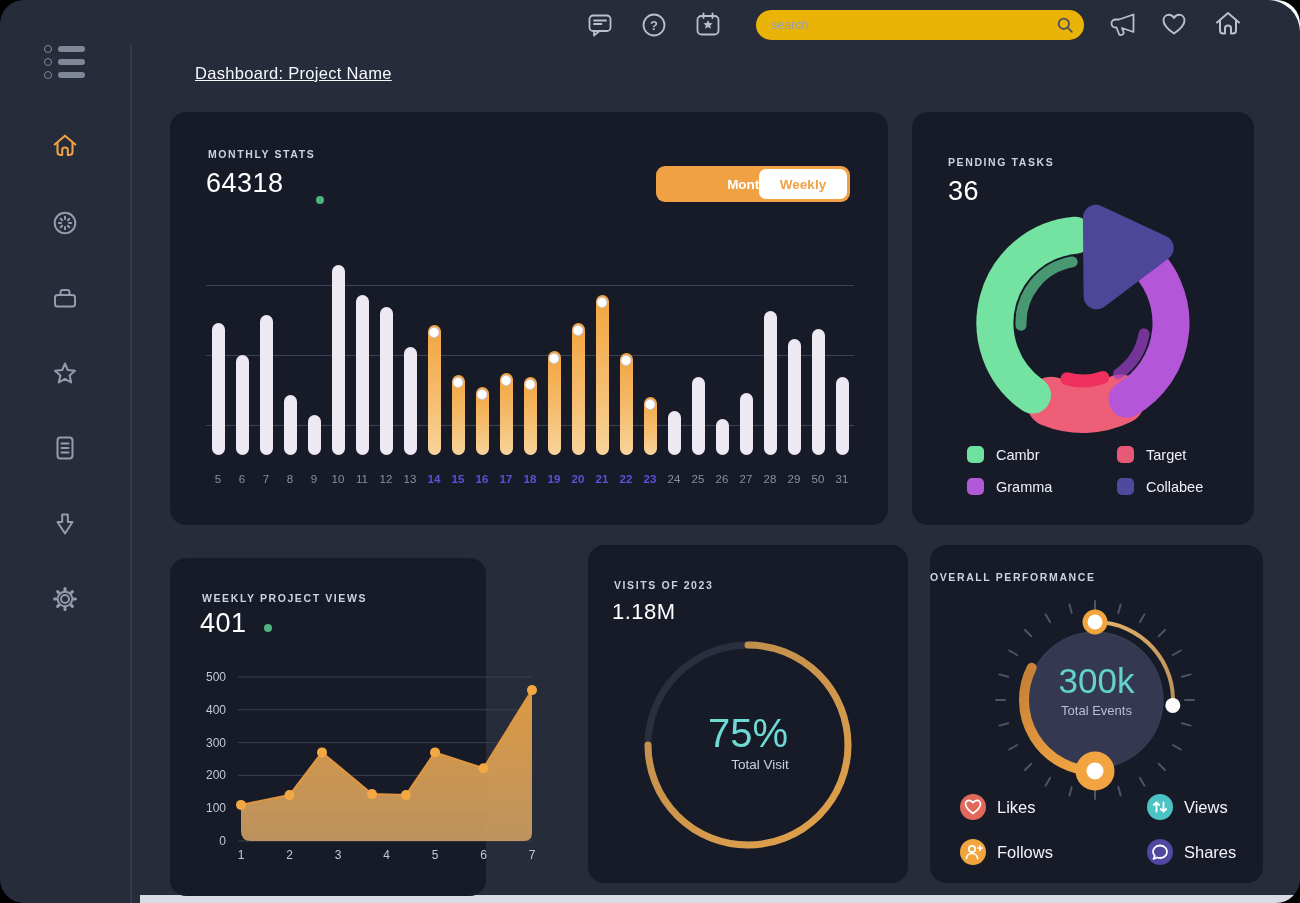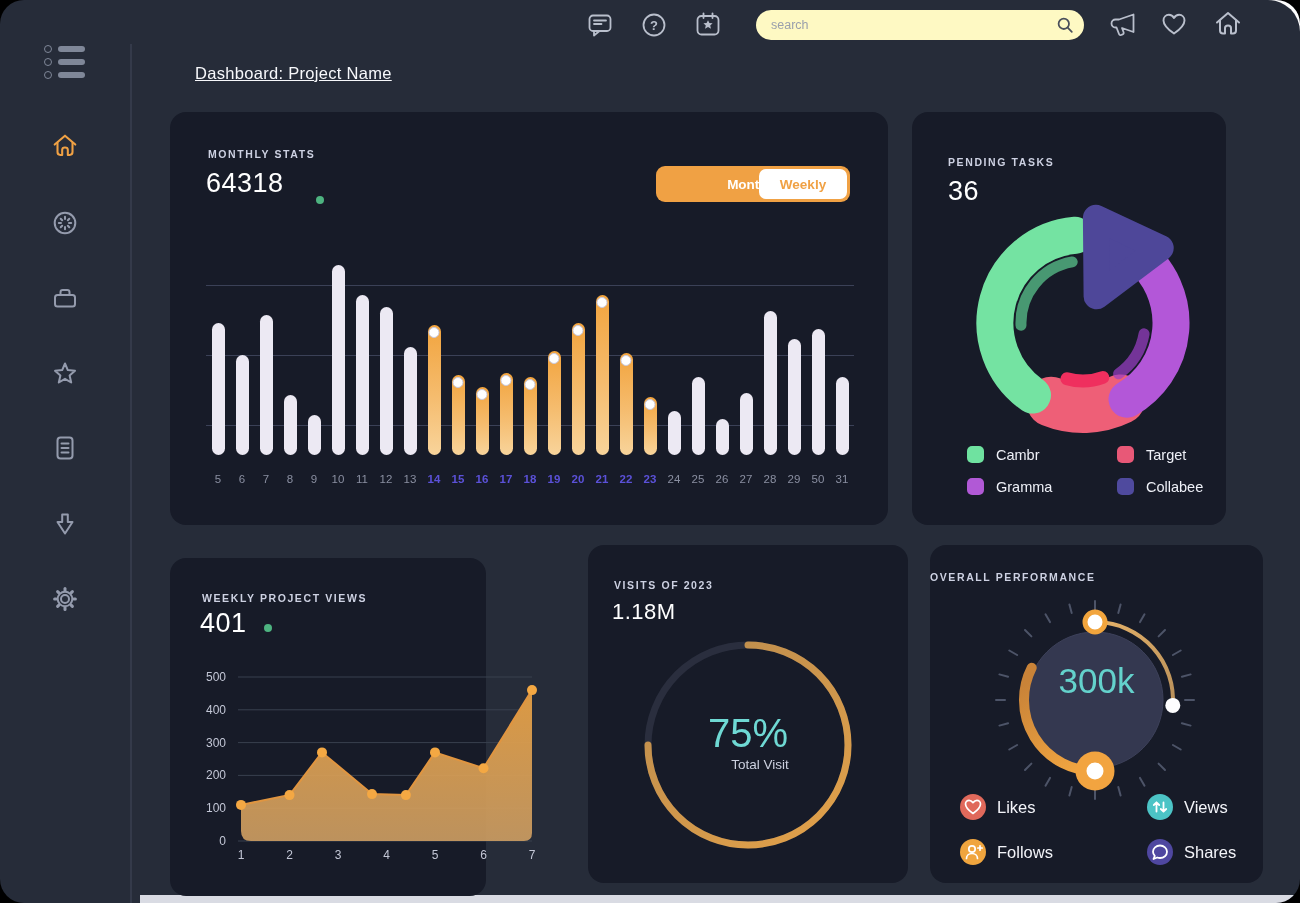--- a/index.html
+++ b/index.html
@@ -12,30 +12,30 @@
   .divider { position:absolute; left:130px; top:44px; bottom:0; width:2px; background:#343a4a; }
 
   
   .hamburger { position:absolute; left:44px; top:45px; display:flex; flex-direction:column; gap:5px; cursor:pointer; }
   .hrow { display:flex; align-items:center; gap:6px; }
   .hrow .ring { width:8px; height:8px; border:1.7px solid #7f8798; border-radius:50%; }
   .hrow .bbar { width:27px; height:6px; background:#7f8798; border-radius:3px; }
   .tico { position:absolute; color:#b9bfcc; cursor:pointer; }
   .sico { position:absolute; left:50px; width:30px; height:30px; color:#949bad; cursor:pointer; }
   .sico.active { color:#f0a144; }
-  .search { position:absolute; left:756px; top:10px; width:328px; height:30px; background:#fef9c3; border-radius:15px; }
+  .search { position:absolute; left:756px; top:10px; width:328px; height:30px; background:#eab308; border-radius:15px; }
   .search input { position:absolute; inset:0; border:0; outline:0; background:transparent; padding:0 36px 0 15px; font-size:12.5px; color:#555a66; font-family:inherit; }
   .search input::placeholder { color:#9aa0ac; }
   .search .mag { position:absolute; right:7px; top:3px; color:#4a4f5b; }
 
   .page-title { position:absolute; left:195px; top:64px; font-size:16.5px; font-weight:500; color:#f7f8fb; letter-spacing:.3px;text-decoration:underline; }
 
   .card { position:absolute; background:#171b28; border-radius:16px; }
   #card-monthly { left:170px; top:112px; width:718px; height:413px; }
-  #card-pending { left:912px; top:112px; width:314px; height:413px; }
+  #card-pending { left:912px; top:112px; width:342px; height:413px; }
   #card-weekly  { left:170px; top:558px; width:316px; height:338px; }
   #card-visits  { left:588px; top:545px; width:320px; height:338px; }
   #card-perf    { left:930px; top:545px; width:333px; height:338px; }
 
   .clabel { position:absolute; font-size:10.5px; font-weight:600; letter-spacing:1.6px; color:#cdd1e2; }
   .big { position:absolute; font-size:27px; font-weight:500; color:#fff; letter-spacing:.5px; }
   .gdot { position:absolute; width:8px; height:8px; border-radius:50%; background:#4db380; }
 
   
   .toggle { position:absolute; left:486px; top:54px; width:194px; height:36px; background:#f0a144; border-radius:9px; display:flex; }
@@ -492,20 +492,21 @@
           </g>
       <circle cx="140" cy="140" r="68" fill="#343850" stroke="#3d415a" stroke-width="1"></circle>
       <path d="M 140 211 A 71 71 0 0 1 76.7 107.8" fill="none" stroke="url(#lg1)" stroke-width="10" stroke-linecap="round"></path>
       <path d="M 142.7 62.1 A 78 78 0 0 1 217.8 145.4" fill="none" stroke="url(#lg2)" stroke-width="4" stroke-linecap="round"></path>
       <circle cx="217.8" cy="145.4" r="7.5" fill="#fdfdfe"></circle>
       <circle cx="140" cy="62" r="10" fill="#fff" stroke="#f2a53d" stroke-width="5"></circle>
       <circle cx="140" cy="211" r="19.5" fill="#f2a440"></circle>
       <circle cx="140" cy="211" r="8.5" fill="#fff"></circle>
     </svg>
     <div class="g-big">300k</div>
+    <div class="g-sub">Total Events</div>
 
     <div class="perf-item" style="left:30px;top:249px;">
       <span class="pic" style="background-color: rgb(224, 105, 91);">
         <svg width="26" height="26" viewBox="0 0 26 26" fill="none" stroke="#fff" stroke-width="1.7" stroke-linejoin="round">
           <path d="M13 19.5 C8 16 5.5 13 5.5 10 C5.5 7.8 7.2 6.3 9.1 6.3 C10.6 6.3 11.9 7.2 13 8.6 C14.1 7.2 15.4 6.3 16.9 6.3 C18.8 6.3 20.5 7.8 20.5 10 C20.5 13 18 16 13 19.5 Z"></path>
         </svg>
       </span>
       <span class="lab">Likes</span>
     </div>
     <div class="perf-item" style="left:217px;top:249px;">

